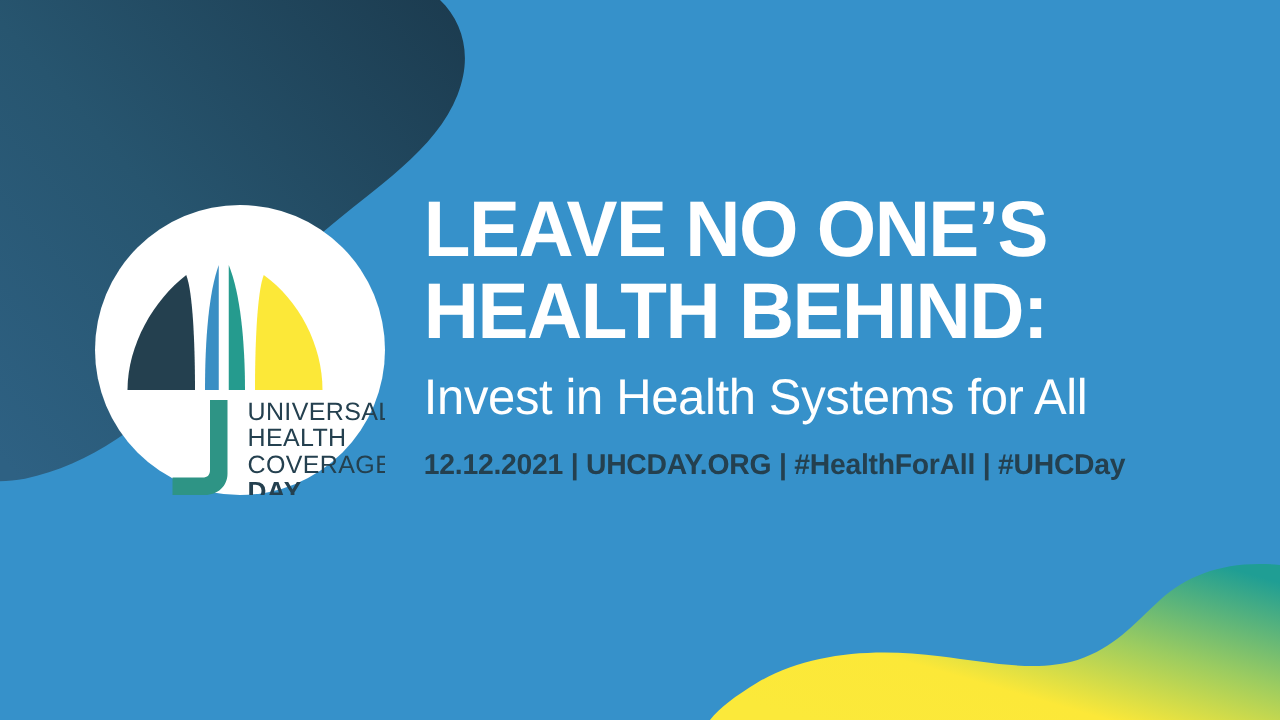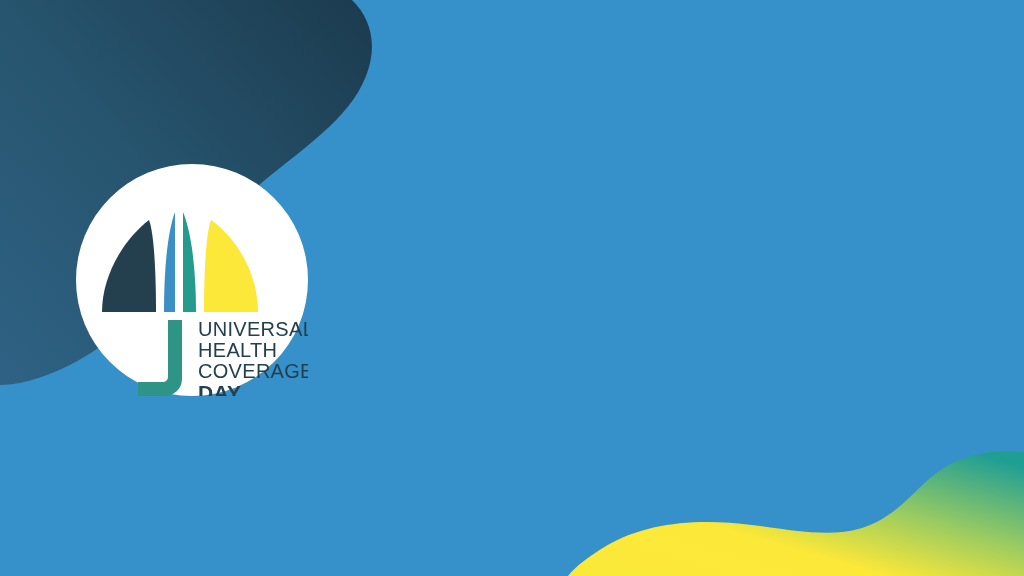--- a/index.html
+++ b/index.html
@@ -127,14 +127,20 @@
 
       <g fill="#24404f" font-family="Liberation Sans, sans-serif">
         <text x="122" y="172" font-size="20" letter-spacing="0.3">UNIVERSAL</text>
         <text x="122" y="193" font-size="20" letter-spacing="0.3">HEALTH</text>
         <text x="122" y="214" font-size="20" letter-spacing="0.3">COVERAGE</text>
         <text x="122" y="236" font-size="21" font-weight="bold" letter-spacing="0.3">DAY</text>
       </g>
     </svg>
   </div>
 
+  <div id="text-block">
+    <div class="headline">LEAVE NO ONE’S</div>
+    <div class="headline">HEALTH BEHIND:</div>
+    <div class="subtitle">Invest in Health Systems for All</div>
+    <div class="tagline">12.12.2021 | UHCDAY.ORG | #HealthForAll | #UHCDay</div>
+  </div>
 
 </div>
 
 </body></html>

